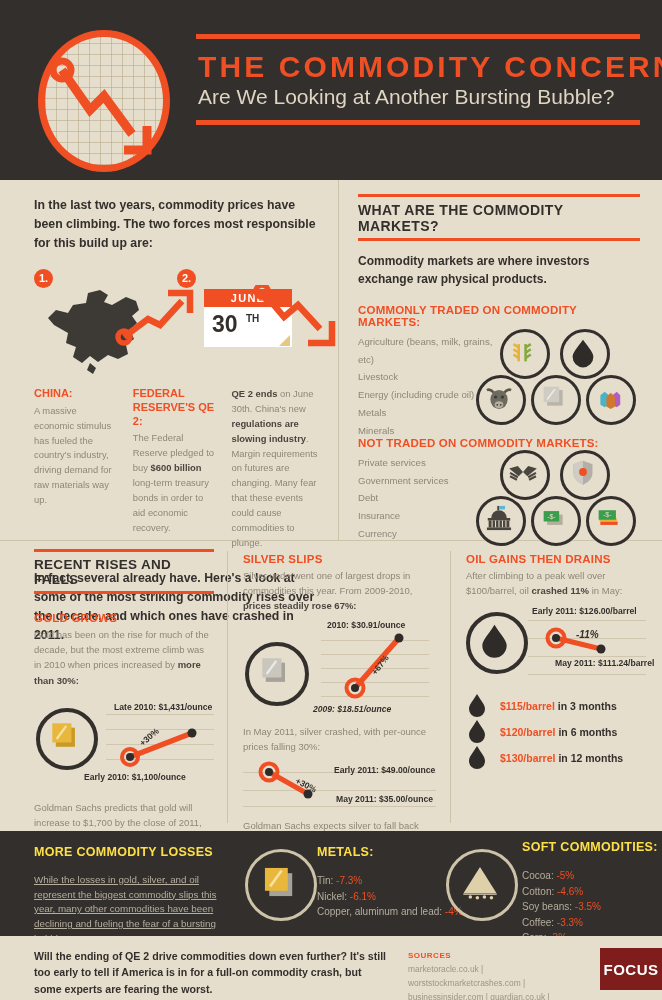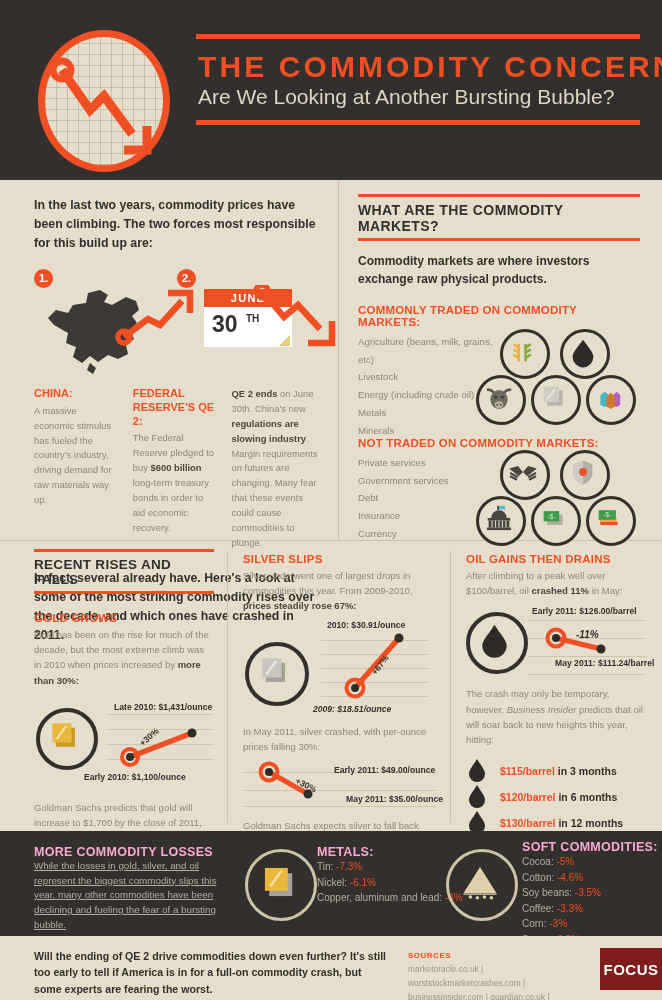--- a/index.html
+++ b/index.html
@@ -104,21 +104,21 @@
   .pctlabel{position:absolute;font-size:8.6px;font-weight:bold;color:#332f2c;white-space:nowrap;}
   .pctlabel.ital{font-style:italic;font-size:10px;}
   .coin{position:absolute;border-radius:50%;border:4px solid #332f2c;background:#e6decd;}
 
   .pred{font-size:10.5px;font-weight:bold;color:#332f2c;margin:0;white-space:nowrap;}
   .pred .amt{color:#f04e23;}
   .dropicon{position:absolute;width:22px;height:28px;}
 
   
   .sec4{position:relative;height:105px;background:#332f2c;}
-  .s4h{color:#f9a8d4;font-weight:bold;font-size:12.5px;letter-spacing:.3px;margin:0 0 0;}
+  .s4h{color:#fde047;font-weight:bold;font-size:12.5px;letter-spacing:.3px;margin:0 0 14px;}
   .s4p{color:#b5ad9d;font-size:9.8px;line-height:1.5;margin:0;text-decoration:underline;}
   .s4list{color:#b5ad9d;font-size:10px;line-height:1.55;}
   .s4list .neg{color:#f04e23;}
   .s4-a{position:absolute;left:34px;top:14px;width:200px;}
   .s4-b{position:absolute;left:317px;top:14px;width:160px;}
   .s4-c{position:absolute;left:522px;top:9px;width:140px;}
   .circ-ic{position:absolute;border-radius:50%;border:3px solid #cdc3a9;}
 
   
   .footer{position:relative;height:65px;background:#e6decd;}
@@ -396,21 +396,21 @@
         <div class="gridline" style="left:0px;top:30px;width:193px;"></div>
         <div class="gridline" style="left:0px;top:46px;width:193px;"></div>
         <svg style="position:absolute;left:10px;top:0px;" width="80" height="48">
           <line x1="16" y1="12" x2="55" y2="34" stroke="#f04e23" stroke-width="5"></line>
           <circle cx="55" cy="34" r="4.5" fill="#2f2b28"></circle>
           <circle cx="16" cy="12" r="8.5" fill="none" stroke="#f04e23" stroke-width="4"></circle>
           <circle cx="16" cy="12" r="4" fill="#2f2b28"></circle>
         </svg>
         <div class="clabel" style="left:91px;top:5px;">Early 2011: $49.00/ounce</div>
         <div class="pctlabel" style="left:52px;top:20px;transform:rotate(27deg);">+30%</div>
-        <div class="clabel" style="left:103px;top:34px;">May 2011: $35.00/ounce</div>
+        <div class="clabel" style="left:93px;top:34px;">May 2011: $35.00/ounce</div>
       </div>
 
       <p class="para" style="margin-top:6px;">Goldman Sachs expects silver to fall back around $28.00/ounce by the year's end.</p>
     </div>
 
     <div class="colC">
       <div class="sub-head">OIL GAINS THEN DRAINS</div>
       <p class="para"><span>After climbing to a peak well over $100/barrel, oil </span><b>crashed 11%</b><span> in May:</span></p>
 
       <div class="chart" style="height:76px;margin-top:8px;">
@@ -427,21 +427,20 @@
         <svg style="position:absolute;left:62px;top:18px;" width="118" height="40">
           <line x1="28" y1="14" x2="73" y2="25" stroke="#f04e23" stroke-width="5"></line>
           <circle cx="73" cy="25" r="4.5" fill="#2f2b28"></circle>
           <circle cx="28" cy="14" r="8.5" fill="none" stroke="#f04e23" stroke-width="4"></circle>
           <circle cx="28" cy="14" r="4" fill="#2f2b28"></circle>
         </svg>
         <div class="pctlabel ital" style="left:110px;top:23px;">-11%</div>
         <div class="clabel" style="left:89px;top:52px;">May 2011: $111.24/barrel</div>
       </div>
 
-      <p class="para" style="margin-top:4px;"><span>The crash may only be temporary, however. </span><i>Business Insider</i><span> predicts that oil will soar back to new heights this year, hitting:</span></p>
 
       <div style="position:relative;margin-top:10px;height:76px;">
         <svg class="dropicon" style="left:0;top:0;" viewBox="0 0 22 28">
           <path d="M11,2 C16,10 19,13 19,17 A8,8 0 0 1 3,17 C3,13 6,10 11,2 Z" fill="#2f2b28"></path>
         </svg>
         <div class="pred" style="position:absolute;left:34px;top:8px;"><span class="amt">$115/barrel</span><span> in 3 months</span></div>
 
         <svg class="dropicon" style="left:0;top:26px;" viewBox="0 0 22 28">
           <path d="M11,2 C16,10 19,13 19,17 A8,8 0 0 1 3,17 C3,13 6,10 11,2 Z" fill="#2f2b28"></path>
         </svg>

